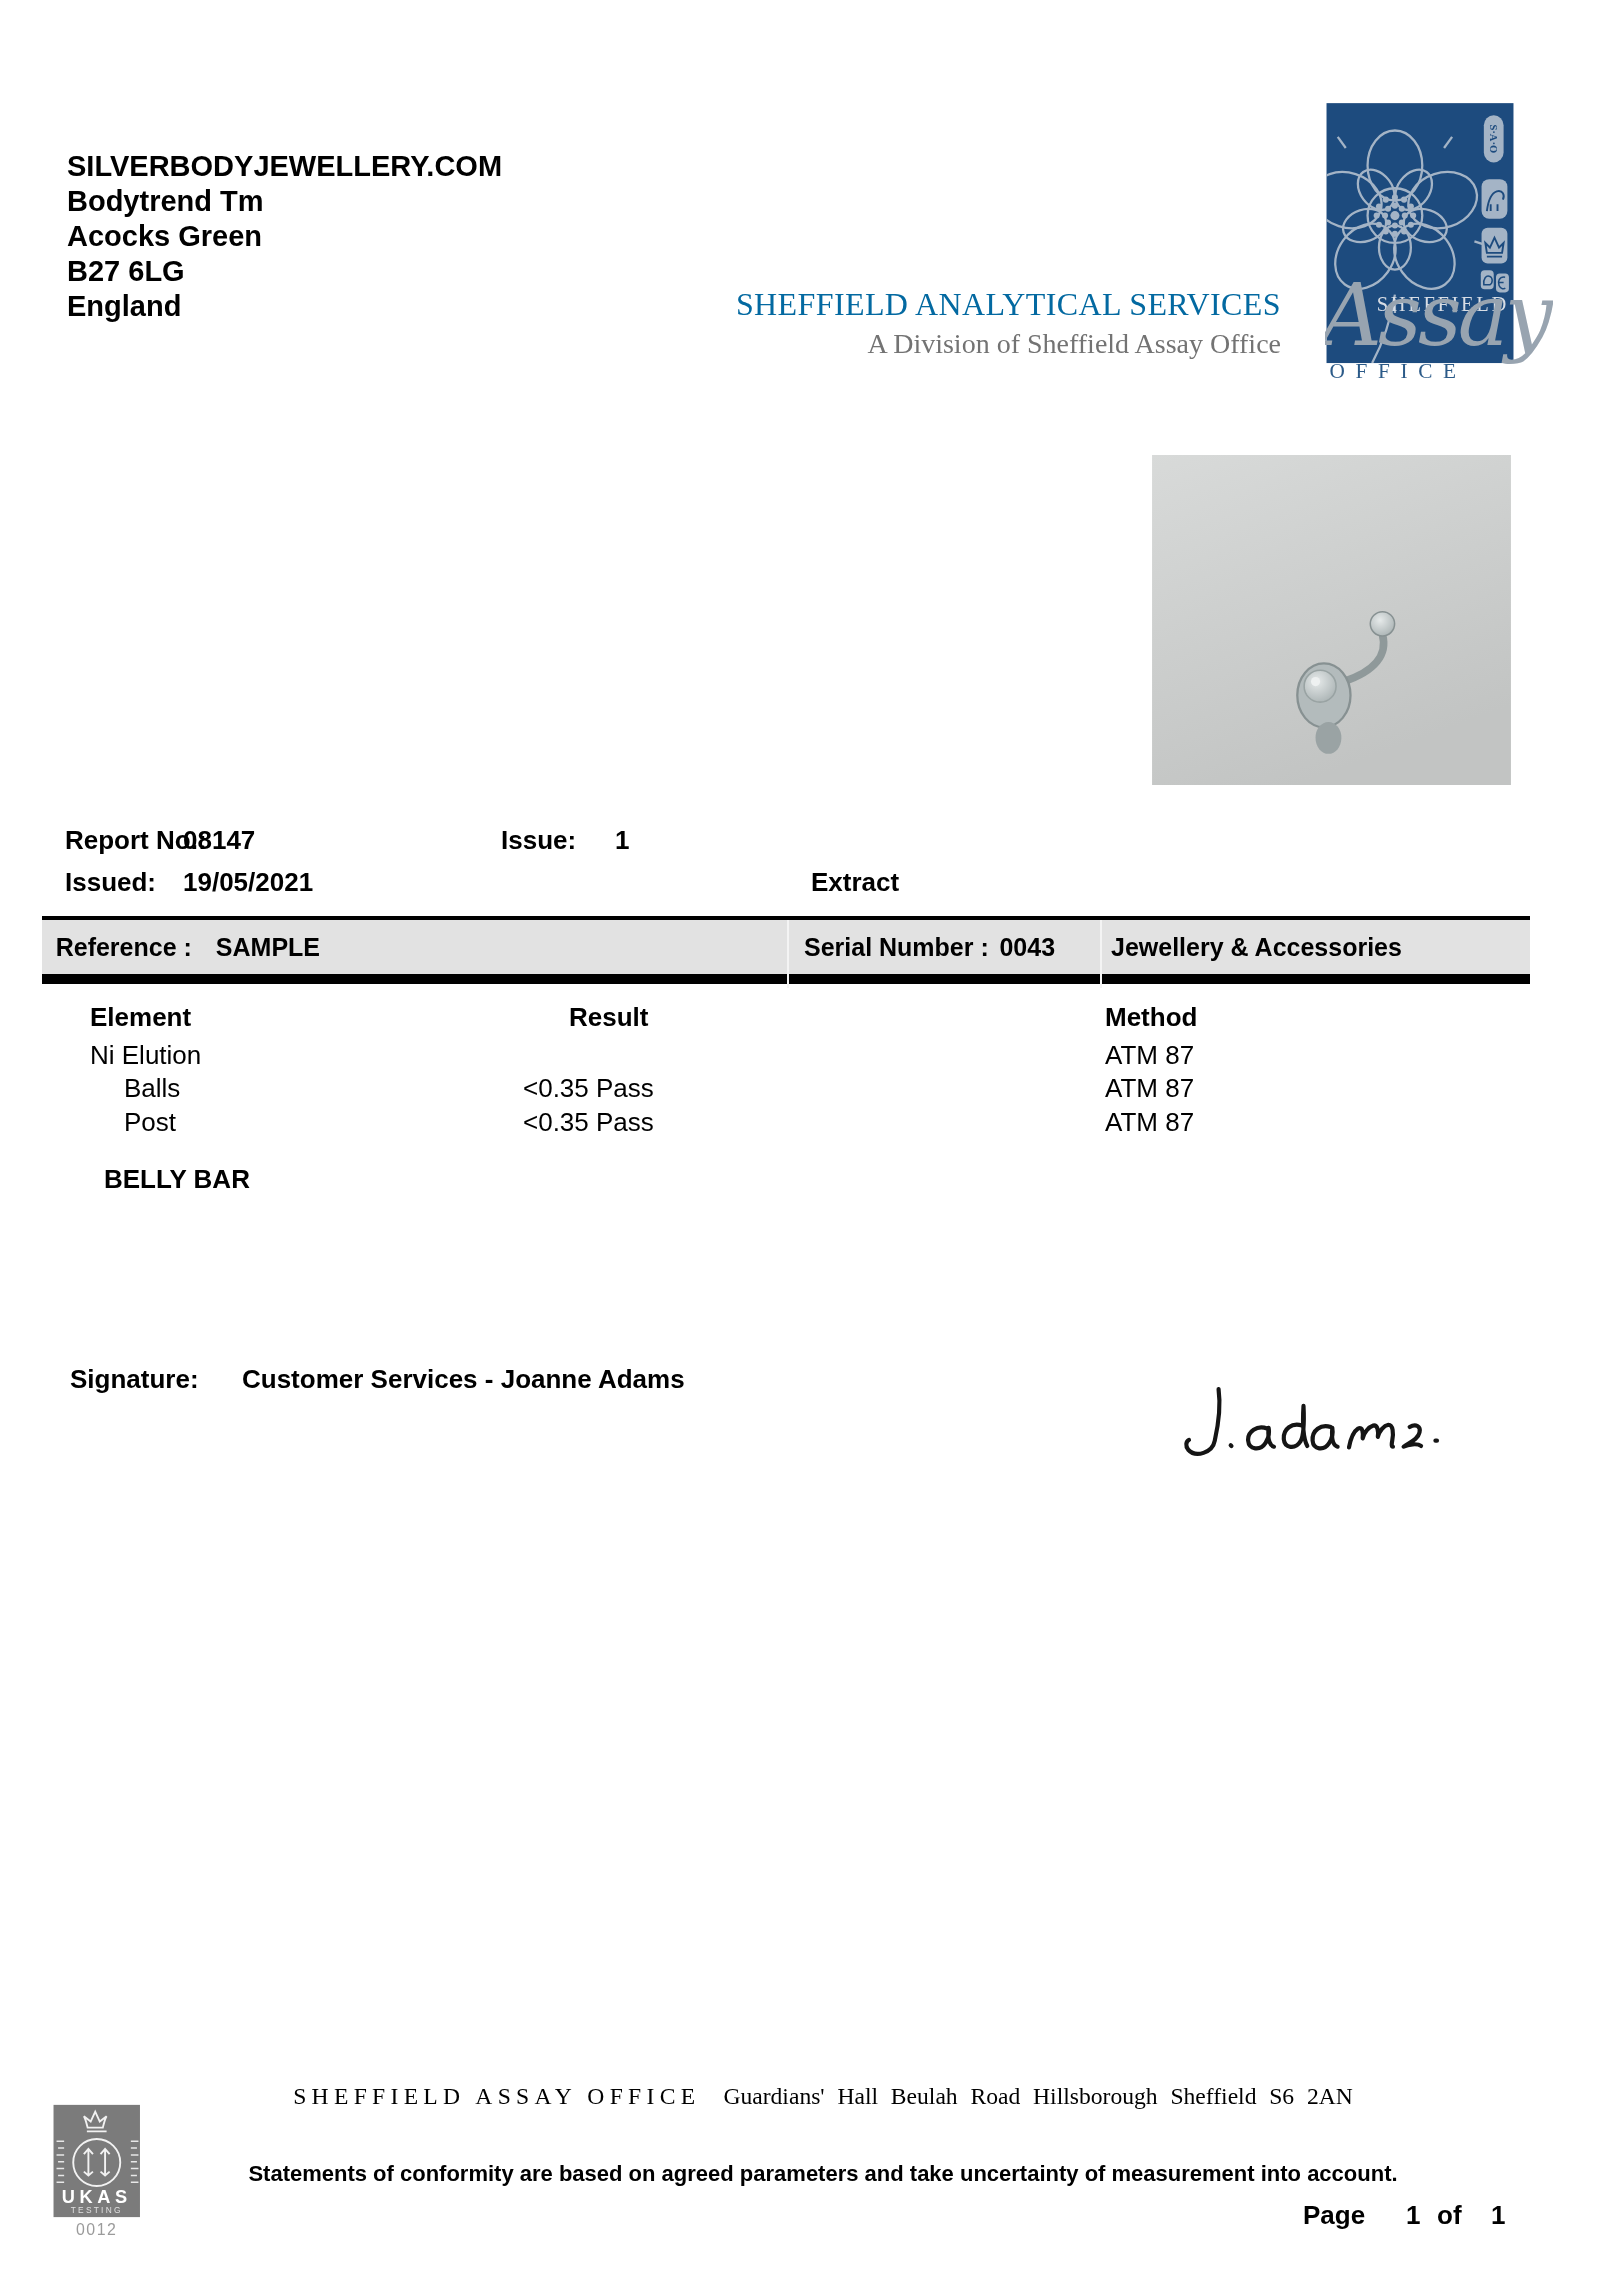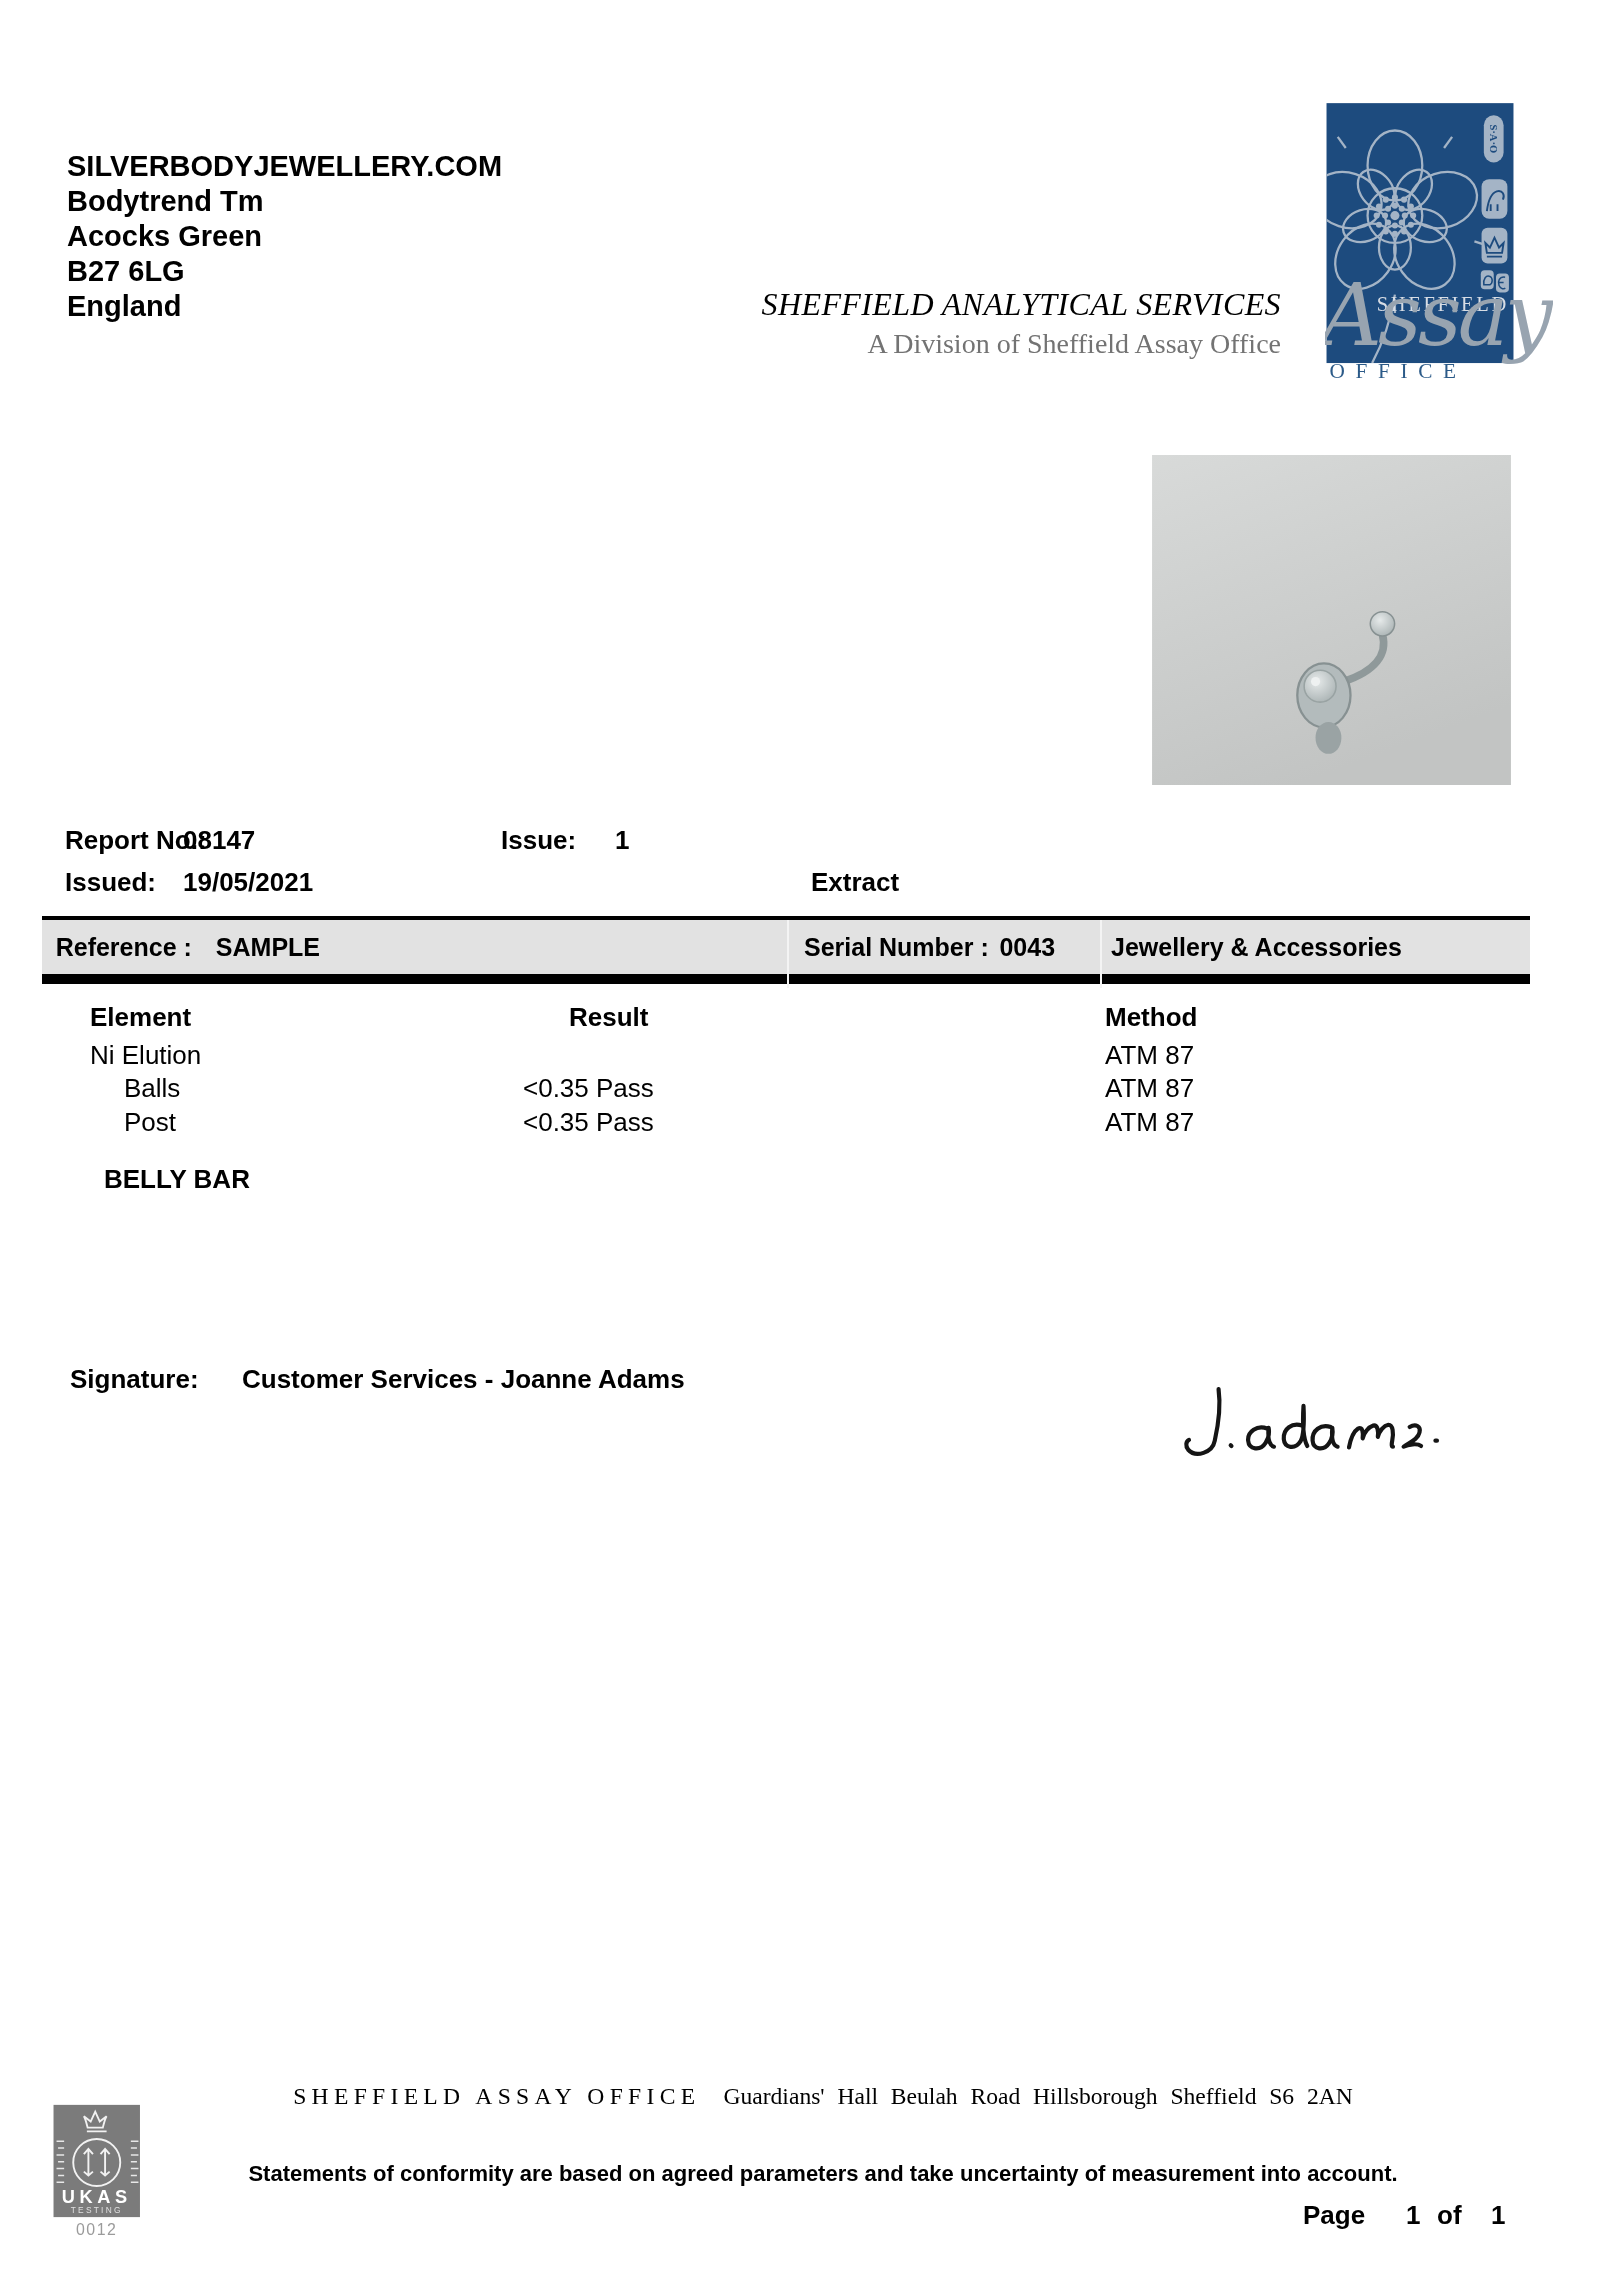--- a/index.html
+++ b/index.html
@@ -10,21 +10,21 @@
   }
   .a{position:absolute;}
   .b{font-weight:bold;}
   .serif{font-family:"Liberation Serif","DejaVu Serif",serif;}
 
   
   .address{left:67px; top:149px; font-size:29px; font-weight:bold; line-height:35px;}
 
   
   .division{right:335px; top:286px; text-align:right;}
-  .division .t1{font-size:32px; color:#000000; letter-spacing:0.4px;font-style:italic;}
+  .division .t1{font-size:32px; color:#0369a1; letter-spacing:0.4px;}
   .division .t2{font-size:28px; color:#737373; margin-top:4.6px;}
 
   
   .ri{font-size:26px; font-weight:bold;}
 
   
   .refbar{
     left:42px; top:916px; width:1488px; height:54px;
     background:#e2e2e2; border-top:4.6px solid #000; border-bottom:10px solid #000;
   }

